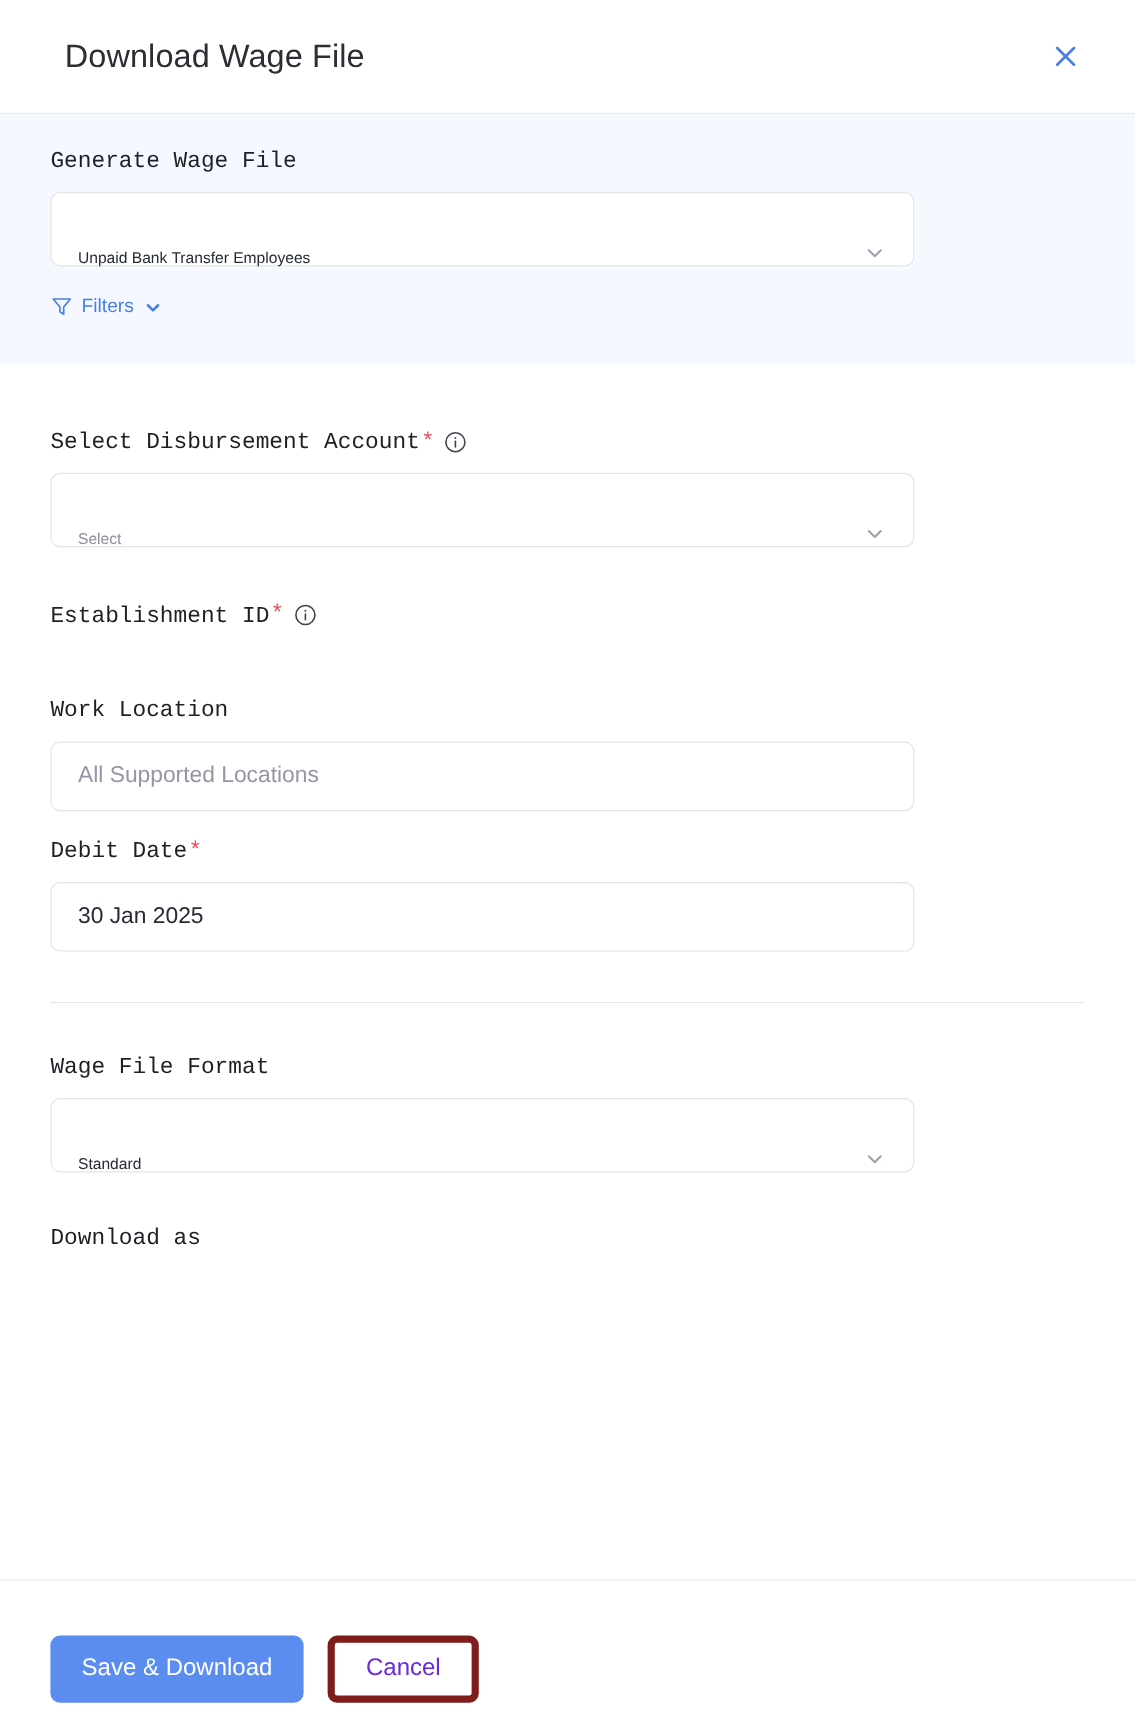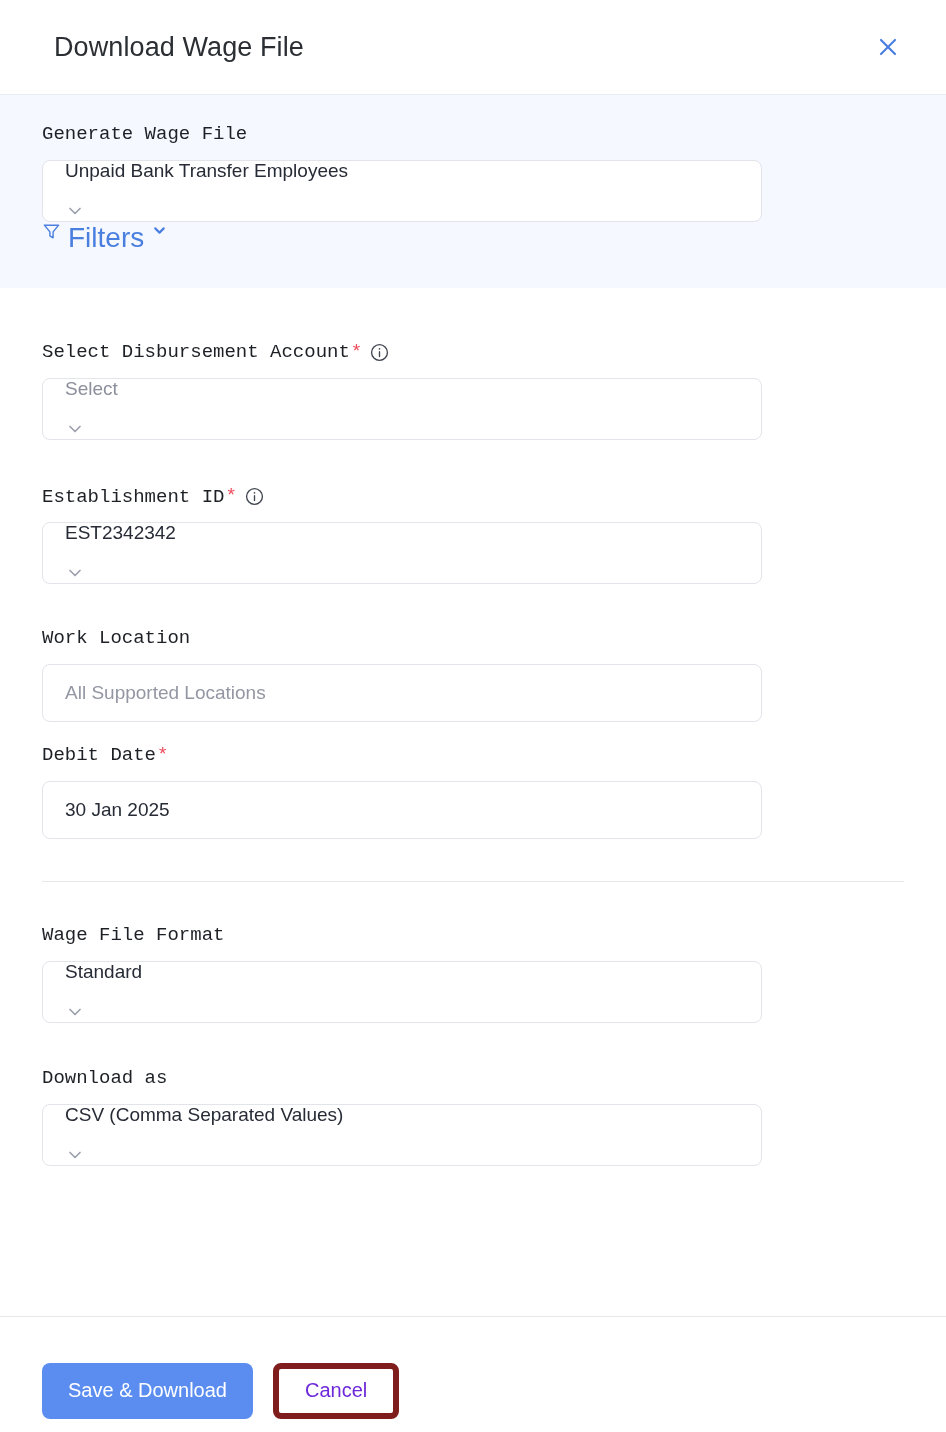--- a/index.html
+++ b/index.html
@@ -89,27 +89,26 @@
   .info-icon svg { display: block; }
 
   
   .select-control {
     width: 720px;
     height: 62px;
     background: #ffffff;
     border: 1px solid #e3e4ea;
     border-radius: 8px;
     display: flex;
-    align-items: flex-start;
+    align-items: flex-end;
     justify-content: space-between;
     padding: 0 22px 0 22px;
     cursor: pointer;
-    font-size: 19px;
+    font-size: 13px;
     color: #262b35;
-    flex-direction: column;
   }
 
   .select-value { line-height: 1; }
   .select-value.placeholder { color: #8b8f9b; }
 
   .chevron {
     color: #9ba0ab;
     display: flex;
     align-items: center;
     flex: 0 0 auto;
@@ -126,25 +125,26 @@
     align-items: center;
     padding: 0 22px;
     font-size: 19px;
     color: #262b35;
     cursor: text;
   }
   .text-control .placeholder { color: #9397a3; }
 
   
   .filters-link {
+    margin-top: 24px;
     display: inline-flex;
-    align-items: flex-start;
+    align-items: flex-end;
     gap: 7px;
     color: #4a7fe0;
-    font-size: 28px;
+    font-size: 16px;
     cursor: pointer;
     user-select: none;
   }
   .filters-link svg { display: block; }
 
   
   .modal-body {
     flex: 1 1 auto;
     padding: 0 42px;
     overflow: hidden;
@@ -278,28 +278,20 @@
         <span>Establishment ID</span>
           <span class="required-star">*</span>
         <span class="info-icon">
           <svg width="19" height="19" viewBox="0 0 24 24" fill="none" stroke="currentColor" stroke-width="1.7">
             <circle cx="12" cy="12" r="10"></circle>
             <line x1="12" y1="11" x2="12" y2="17" stroke-linecap="round"></line>
             <circle cx="12" cy="7.5" r="1.05" fill="currentColor" stroke="none"></circle>
           </svg>
         </span>
       </div>
-      <div class="select-control">
-        <span class="select-value">EST2342342</span>
-        <span class="chevron">
-          <svg width="20" height="20" viewBox="0 0 24 24" fill="none" stroke="currentColor" stroke-width="2" stroke-linecap="round" stroke-linejoin="round">
-            <polyline points="6 9 12 15 18 9"></polyline>
-          </svg>
-        </span>
-      </div>
     </div>
 
     <div class="gap-3"></div>
 
     <div class="form-group">
       <div class="field-label">
         <span>Work Location</span>
       </div>
       <div class="text-control">
         <span class="placeholder">All Supported Locations</span>
@@ -335,28 +327,20 @@
         </span>
       </div>
     </div>
 
     <div class="gap-6"></div>
 
     <div class="form-group">
       <div class="field-label">
         <span>Download as</span>
       </div>
-      <div class="select-control">
-        <span class="select-value">CSV (Comma Separated Values)</span>
-        <span class="chevron">
-          <svg width="20" height="20" viewBox="0 0 24 24" fill="none" stroke="currentColor" stroke-width="2" stroke-linecap="round" stroke-linejoin="round">
-            <polyline points="6 9 12 15 18 9"></polyline>
-          </svg>
-        </span>
-      </div>
     </div>
 
   </div>
 
   <div class="modal-footer">
     <button class="btn btn-primary">Save &amp; Download</button>
     <button class="btn btn-secondary">Cancel</button>
   </div>
 
 </div>

